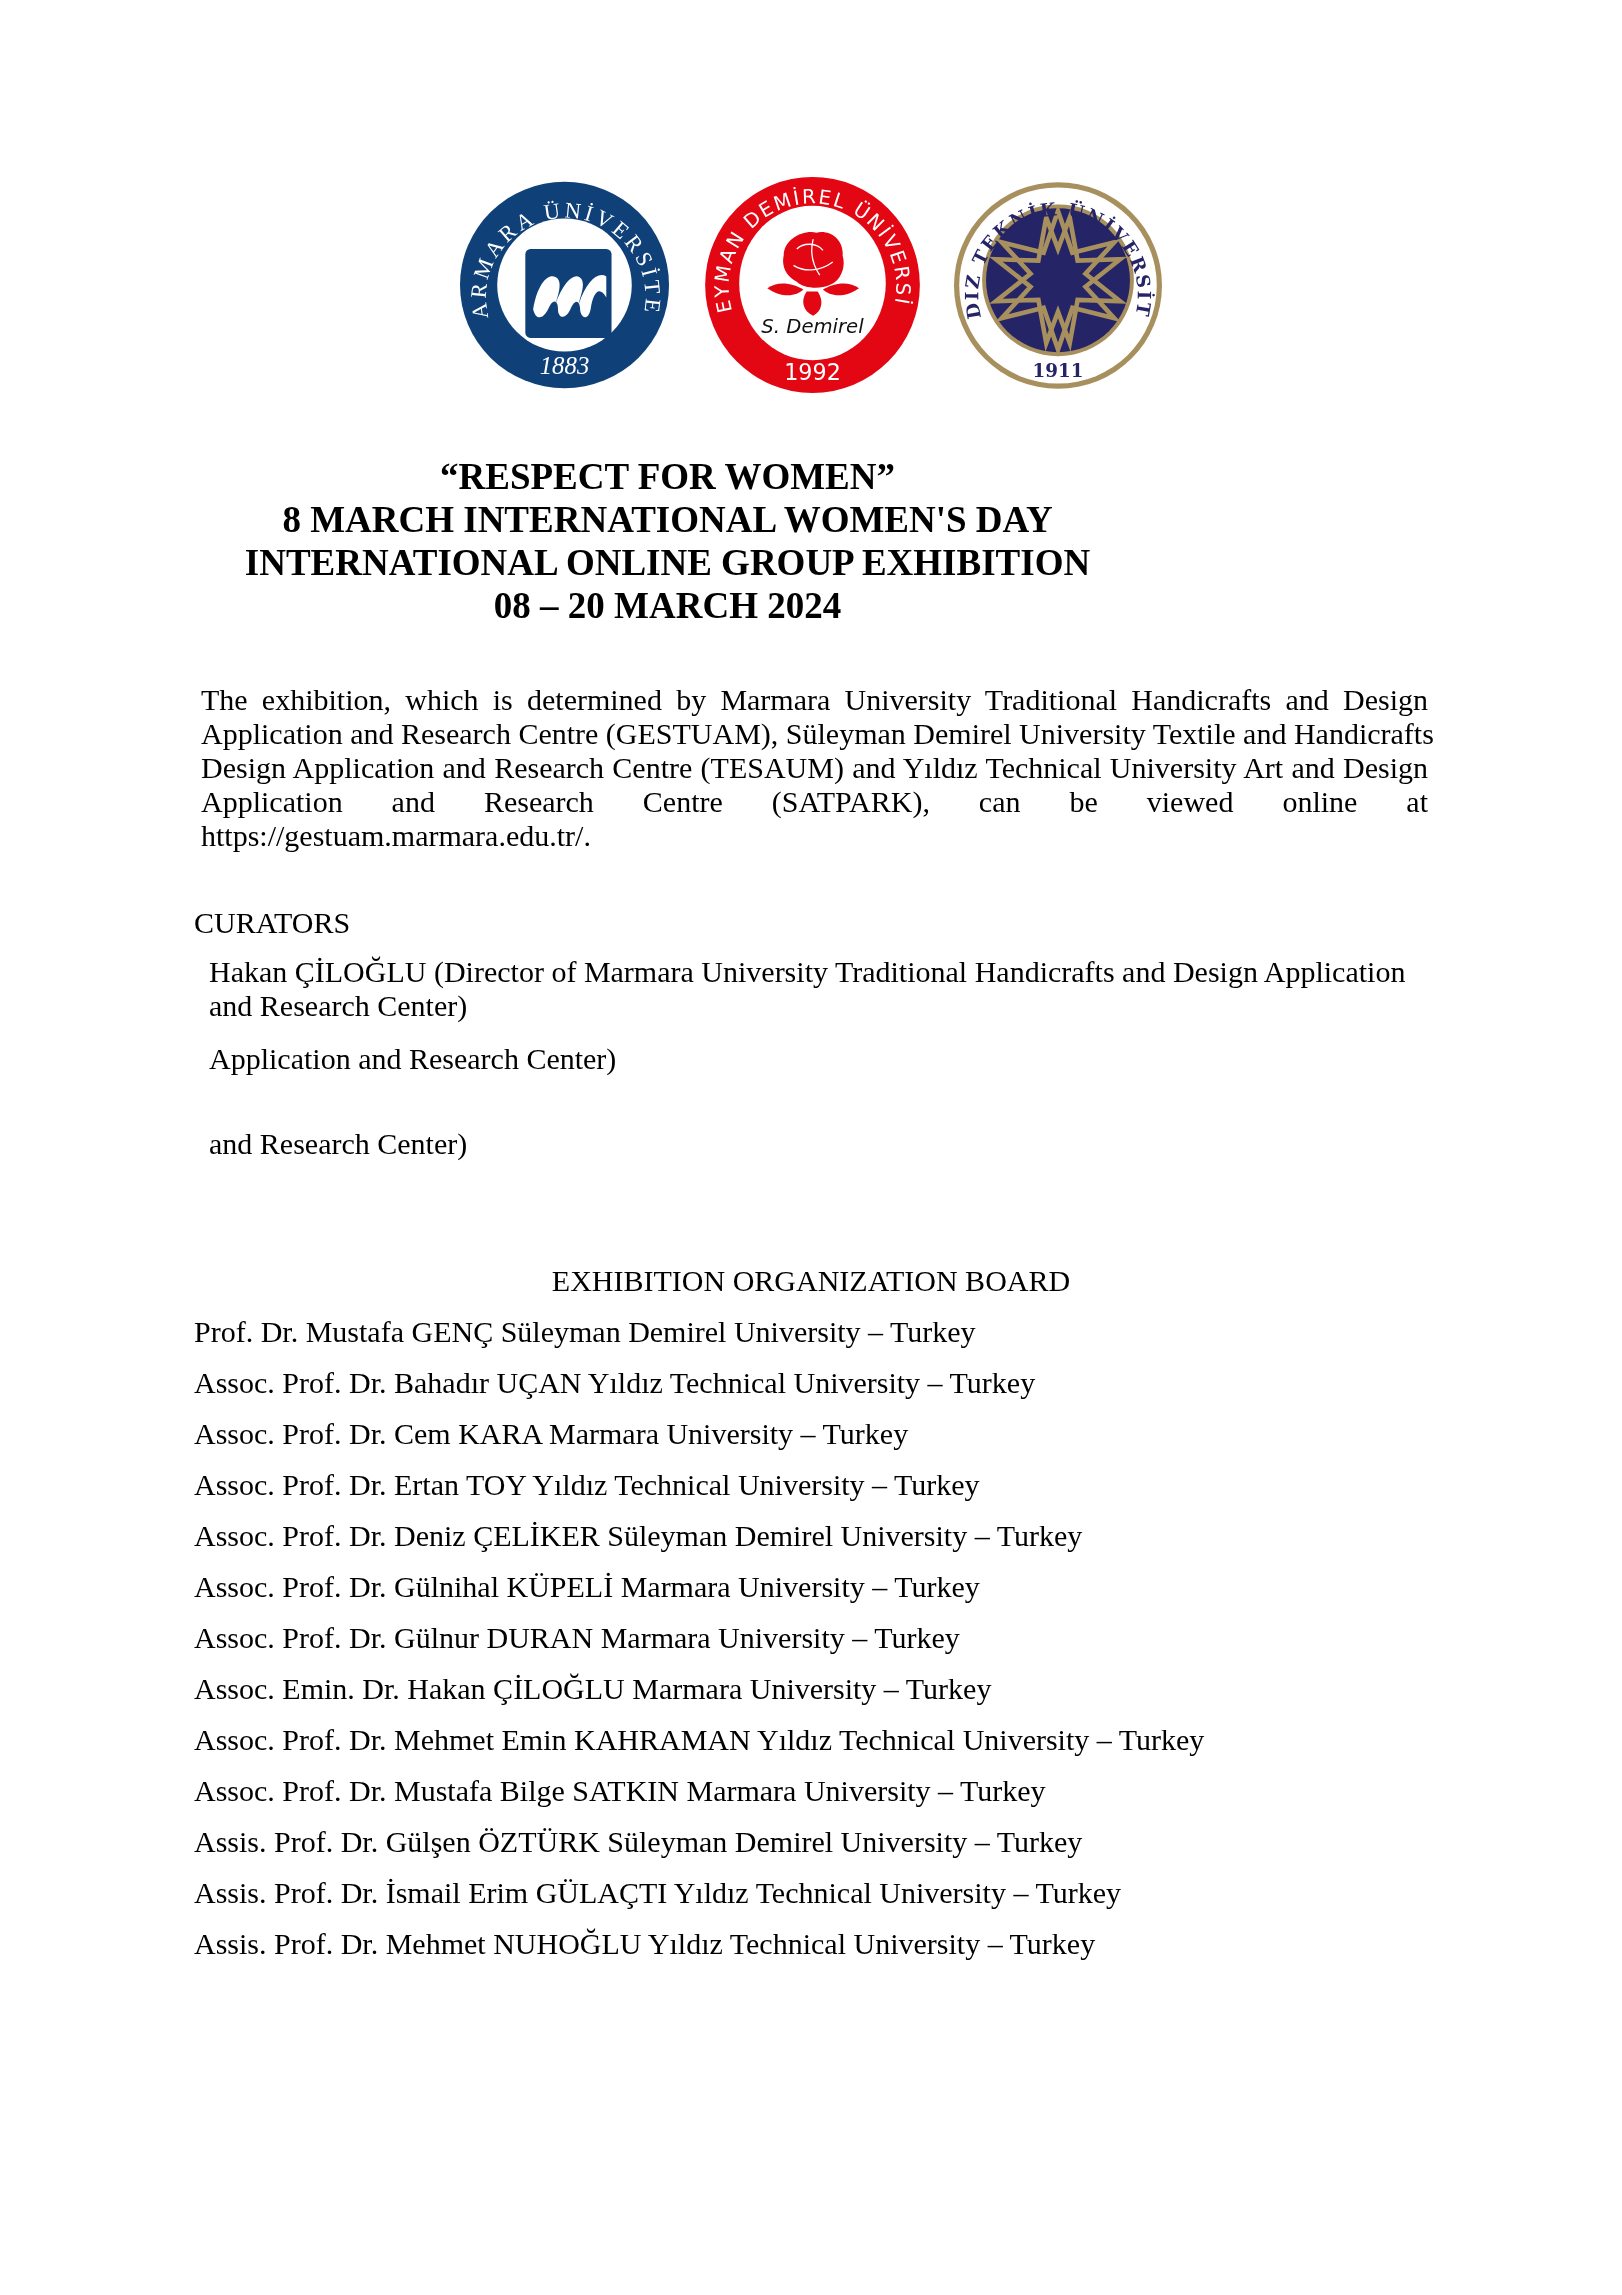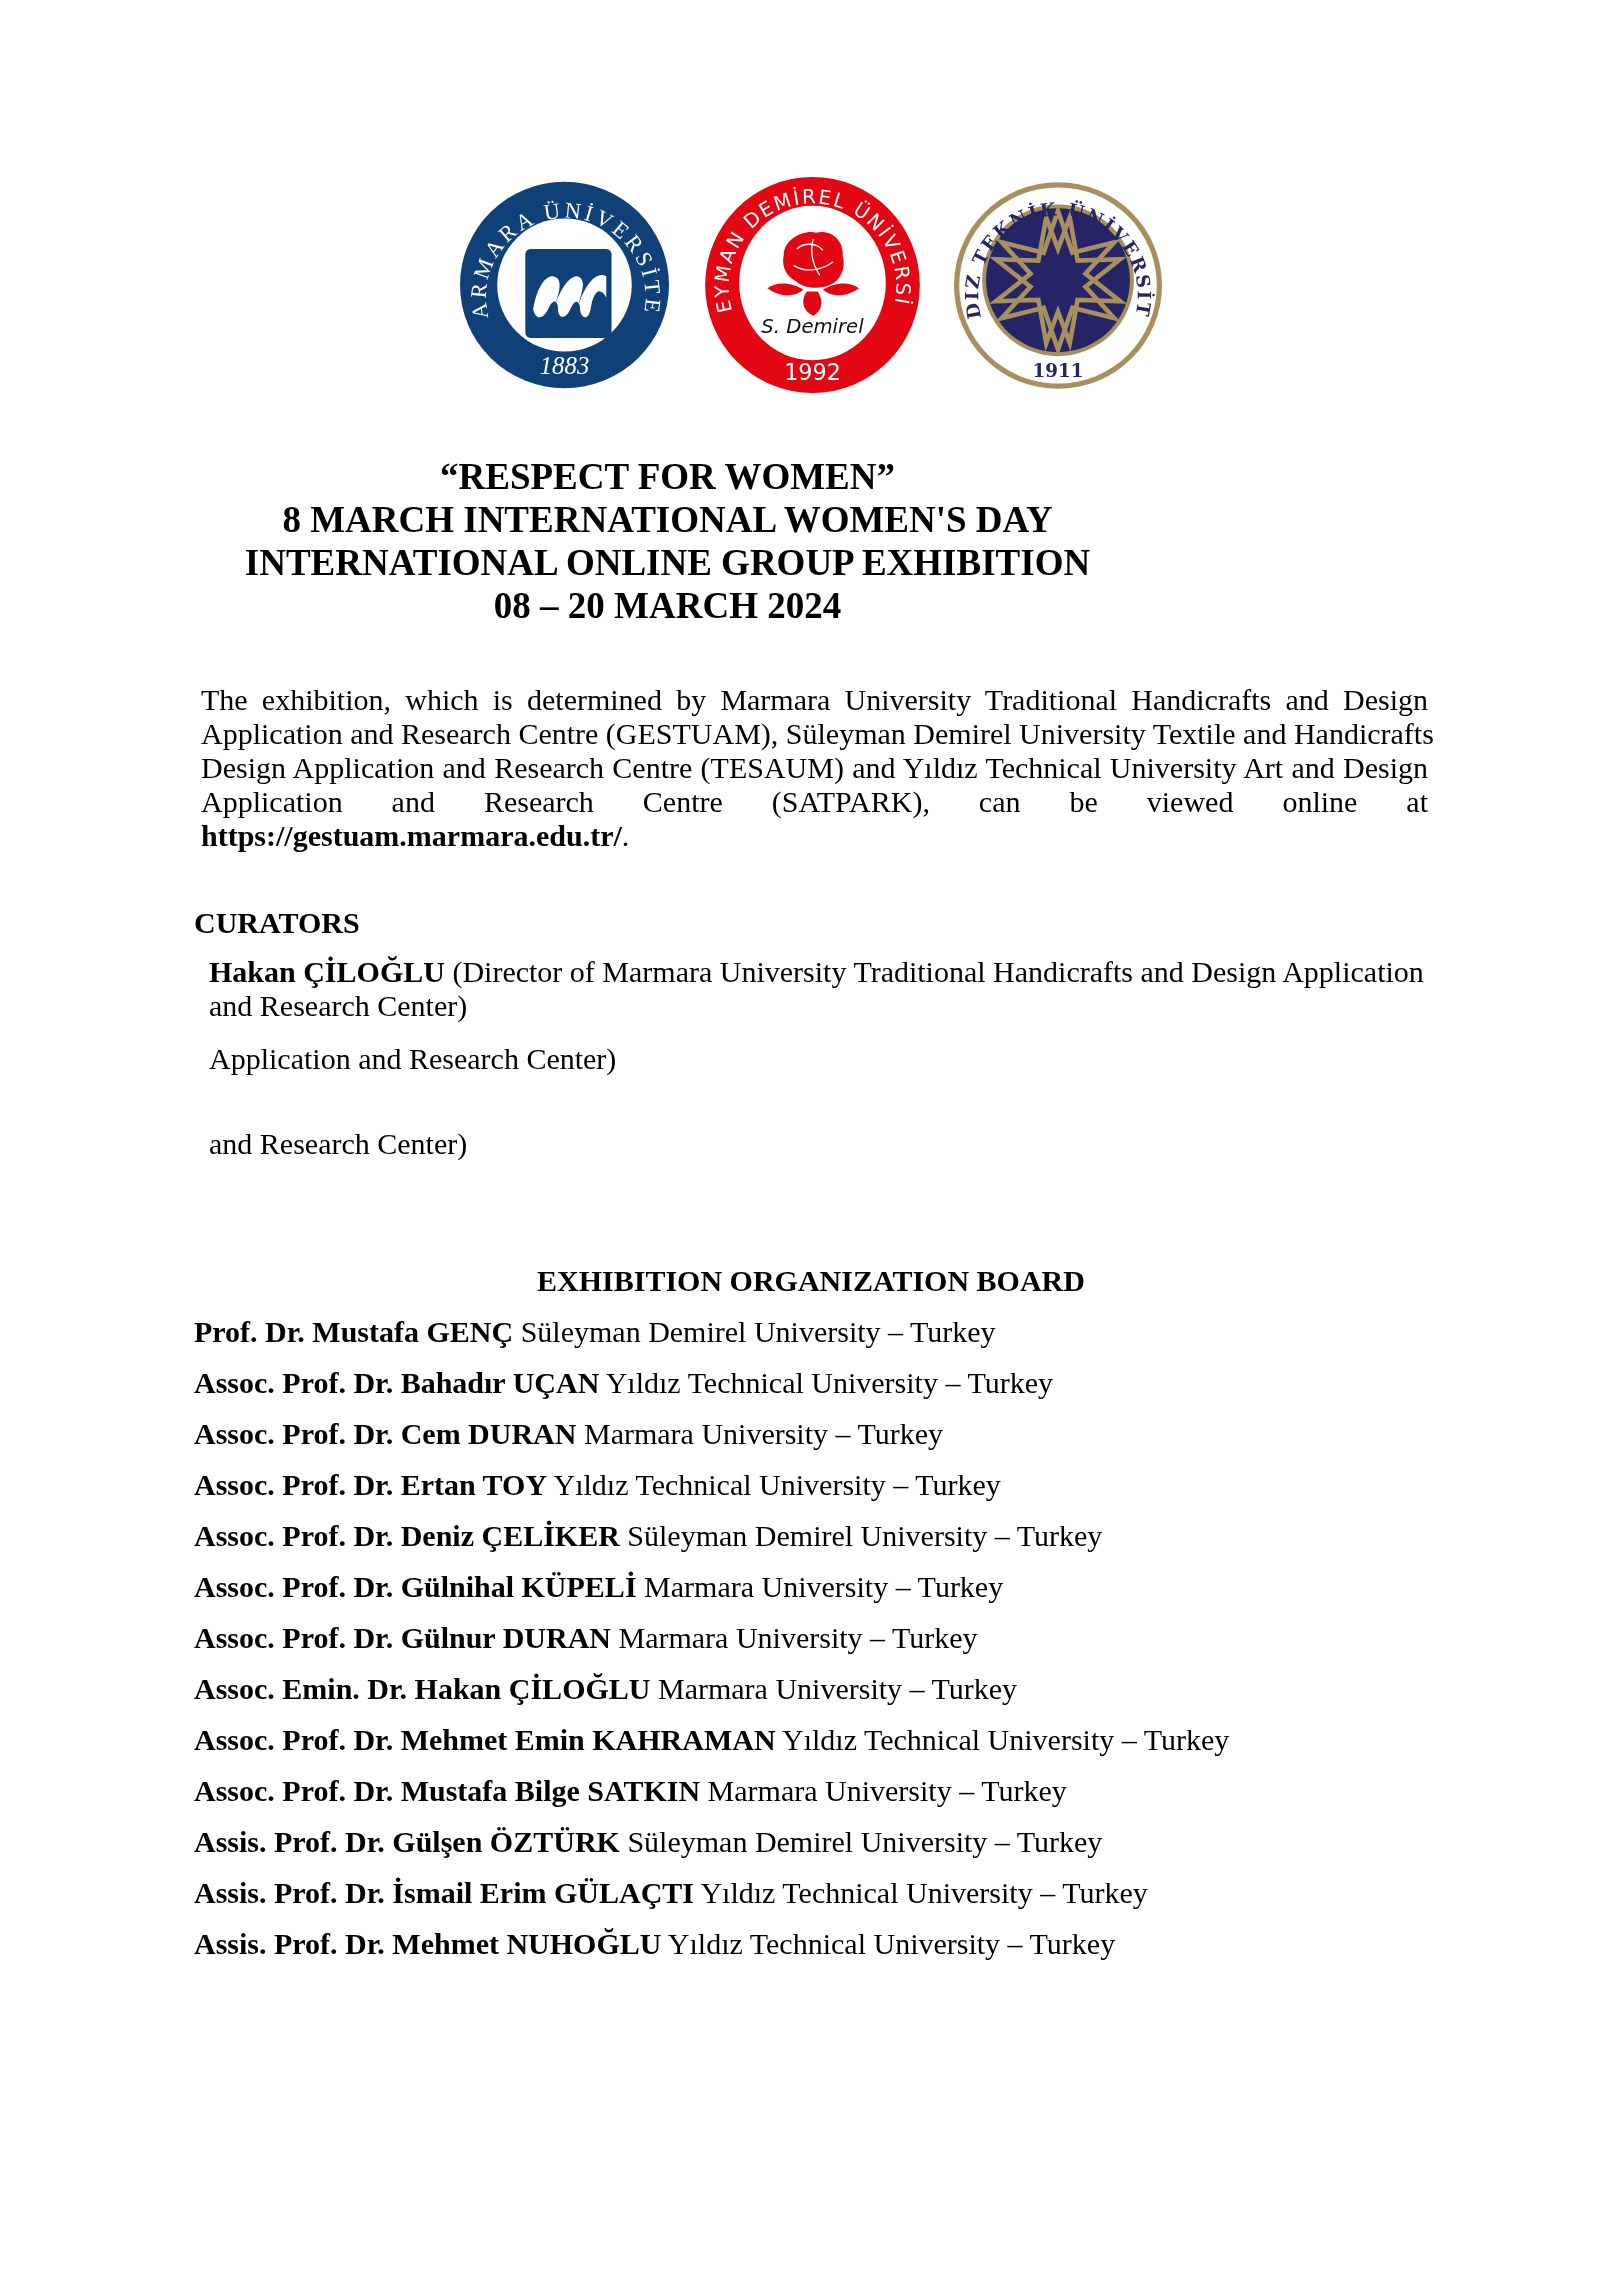--- a/index.html
+++ b/index.html
@@ -16,21 +16,21 @@
 
   
   .heading { position: absolute; left: 0; width: 1335px; top: 455px; text-align: center;
              font-weight: bold; font-size: 37px; line-height: 43px; }
   .heading .hline { display: block; white-space: nowrap; }
 
   
   .txt { position: absolute; left: 194px; width: 1234px; font-size: 30px; line-height: 34px; }
   .line { display: block; white-space: nowrap; height: 34px; margin-left: 7px; }
   .just { text-align: justify; text-align-last: justify; }
-  .b { font-weight: bold; }
+  .b { font-weight: normal; }
 
   #intro { top: 683px; }
   #curators-title { top: 906px; }
   .curator { position: absolute; left: 202px; width: 1234px; font-size: 30px; line-height: 34px; }
   #curator-0 { top: 955px; }
   #curator-1 { top: 1042px; }
   #curator-2 { top: 1127px; }
   #board-title { top: 1264px; text-align: center; }
   .board { position: absolute; left: 194px; top: 1315px; font-size: 30px; }
   .board-item { display: block; white-space: nowrap; height: 51px; line-height: 34px; }
@@ -129,21 +129,21 @@
   </div>
   <div class="curator" id="curator-2">
     <span class="line">and Research Center)</span>
   </div>
 
   <div class="txt b" id="board-title">EXHIBITION ORGANIZATION BOARD</div>
 
   <div class="board">
     <span class="board-item"><span class="b">Prof. Dr. Mustafa GENÇ</span><span> Süleyman Demirel University – Turkey</span></span>
     <span class="board-item"><span class="b">Assoc. Prof. Dr. Bahadır UÇAN</span><span> Yıldız Technical University – Turkey</span></span>
-    <span class="board-item"><span class="b">Assoc. Prof. Dr. Cem DURAN</span><span> Marmara University – Turkey</span></span>
+    <span class="board-item"><span class="b">Assoc. Prof. Dr. Cem KARA</span><span> Marmara University – Turkey</span></span>
     <span class="board-item"><span class="b">Assoc. Prof. Dr. Ertan TOY</span><span> Yıldız Technical University – Turkey</span></span>
     <span class="board-item"><span class="b">Assoc. Prof. Dr. Deniz ÇELİKER</span><span> Süleyman Demirel University – Turkey</span></span>
     <span class="board-item"><span class="b">Assoc. Prof. Dr. Gülnihal KÜPELİ</span><span> Marmara University – Turkey</span></span>
     <span class="board-item"><span class="b">Assoc. Prof. Dr. Gülnur DURAN</span><span> Marmara University – Turkey</span></span>
     <span class="board-item"><span class="b">Assoc. Emin. Dr. Hakan ÇİLOĞLU</span><span> Marmara University – Turkey</span></span>
     <span class="board-item"><span class="b">Assoc. Prof. Dr. Mehmet Emin KAHRAMAN</span><span> Yıldız Technical University – Turkey</span></span>
     <span class="board-item"><span class="b">Assoc. Prof. Dr. Mustafa Bilge SATKIN</span><span> Marmara University – Turkey</span></span>
     <span class="board-item"><span class="b">Assis. Prof. Dr. Gülşen ÖZTÜRK</span><span> Süleyman Demirel University – Turkey</span></span>
     <span class="board-item"><span class="b">Assis. Prof. Dr. İsmail Erim GÜLAÇTI</span><span> Yıldız Technical University – Turkey</span></span>
     <span class="board-item"><span class="b">Assis. Prof. Dr. Mehmet NUHOĞLU</span><span> Yıldız Technical University – Turkey</span></span>

